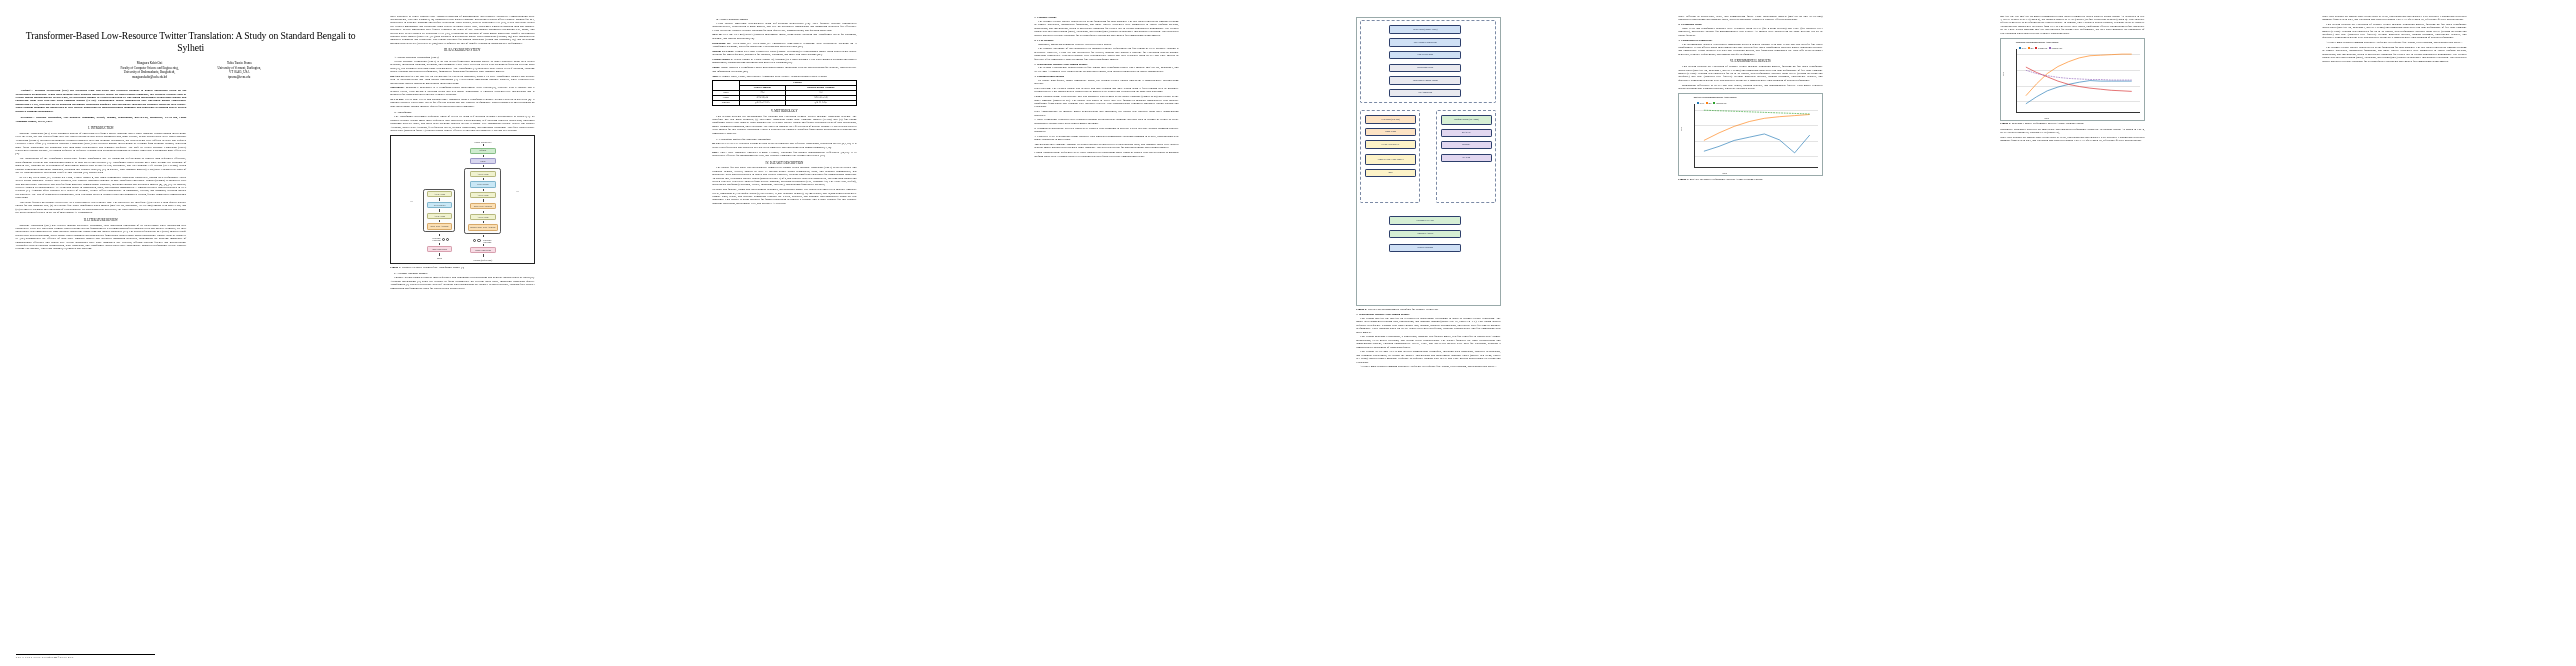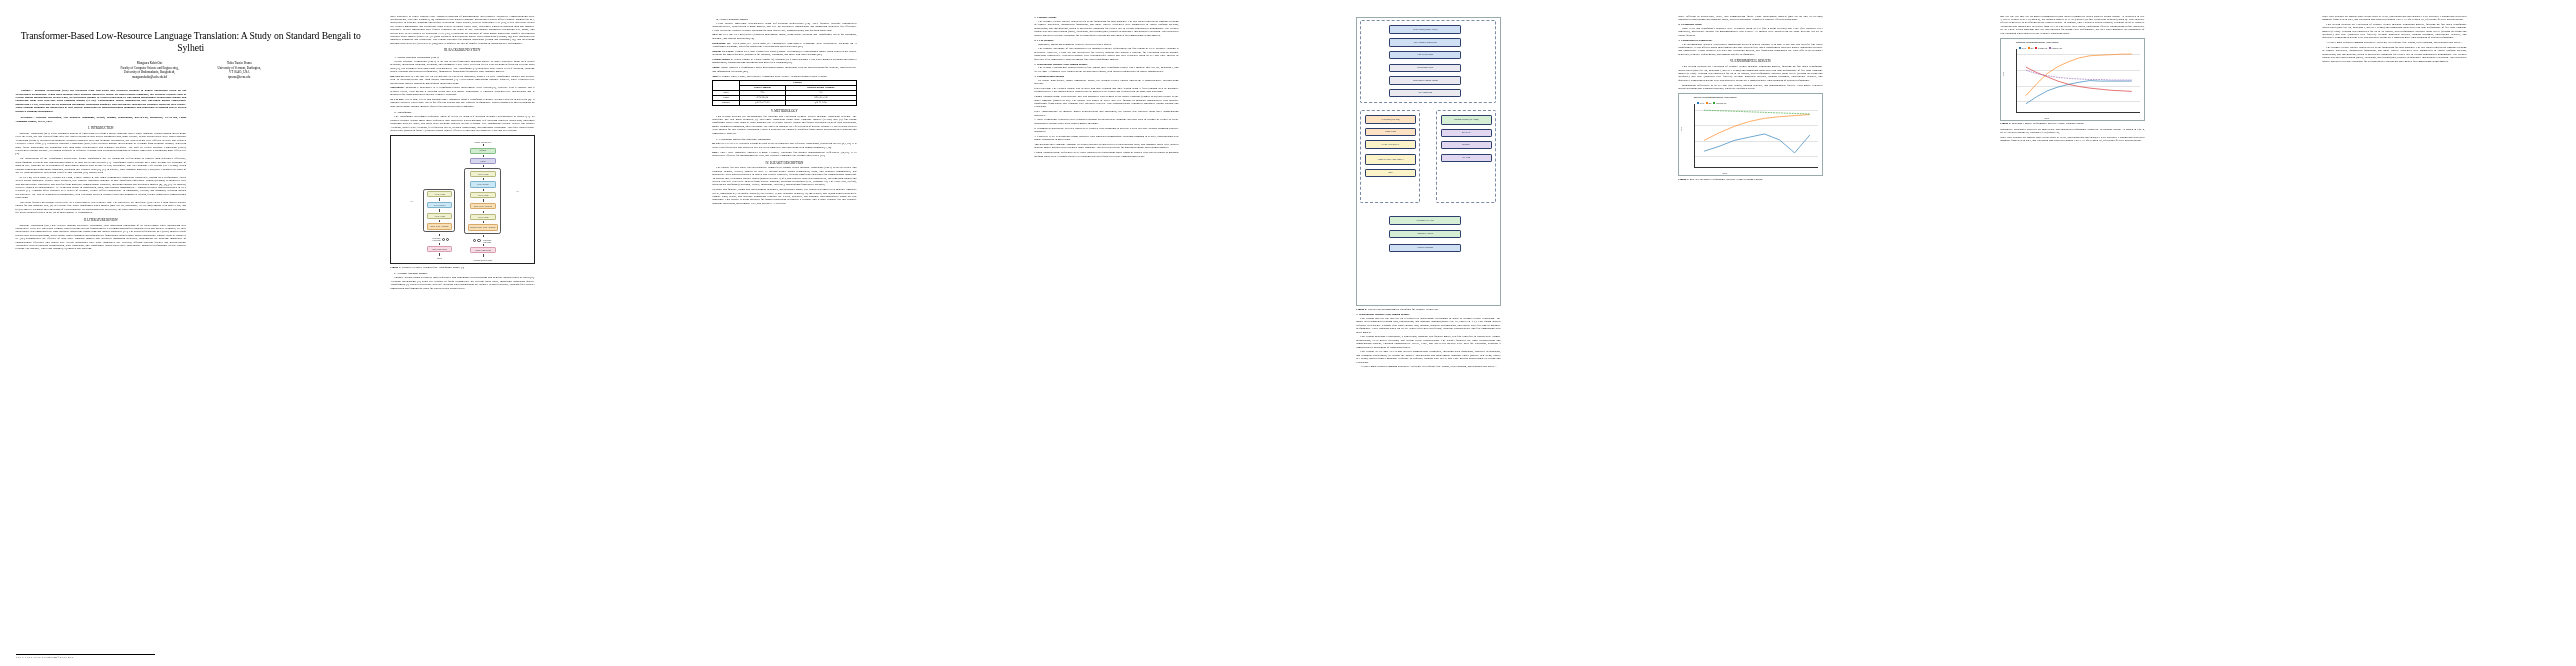--- a/index.html
+++ b/index.html
@@ -223,21 +223,21 @@
   }
   .tblcap .b { font-weight: bold; }
   .breakavoid { break-inside: avoid; }
 </style>
 </head>
 <body>
 
 <div class="sheet">
 
   <div class="page first">
-    <h1 class="title">Transformer-Based Low-Resource Language Translation: A Study on Standard Bengali to Sylheti</h1>
+    <h1 class="title">Transformer-Based Low-Resource Twitter Translation: A Study on Standard Bengali to Sylheti</h1>
 
     <div class="authors">
       <div class="author">
         <span class="nm">Mangsura Kabir Oni</span>
         <span class="nm">Faculty of Computer Science and Engineering,</span>
         <span class="nm">University of Brahmanbaria, Bangladesh,</span>
         <span class="nm">mangsurakabir@uob.edu.bd</span>
       </div>
       <div class="author">
         <span class="nm">Tabia Tanzin Prama</span>

